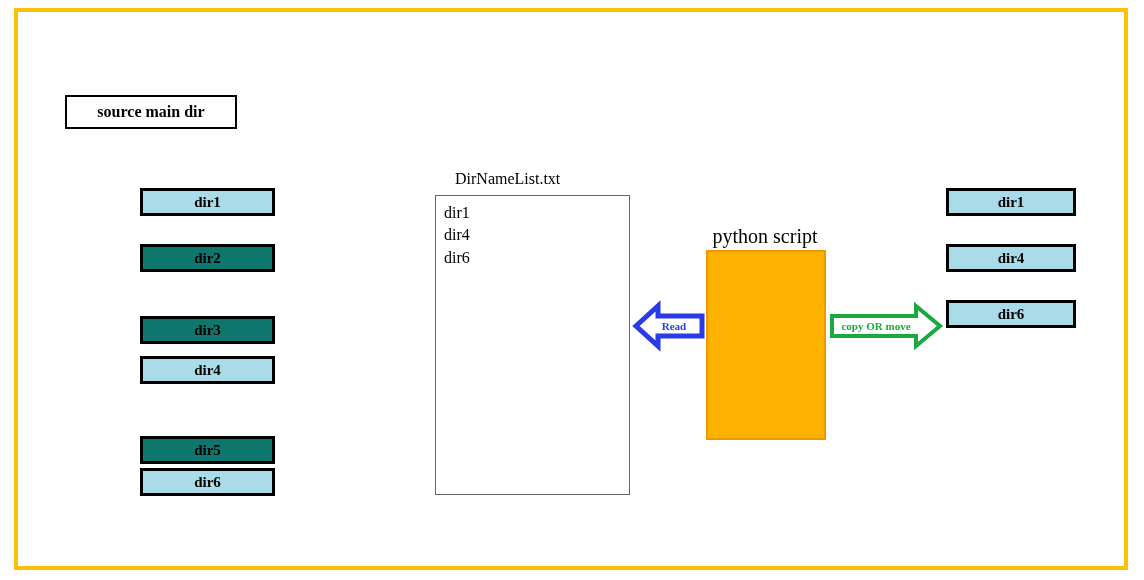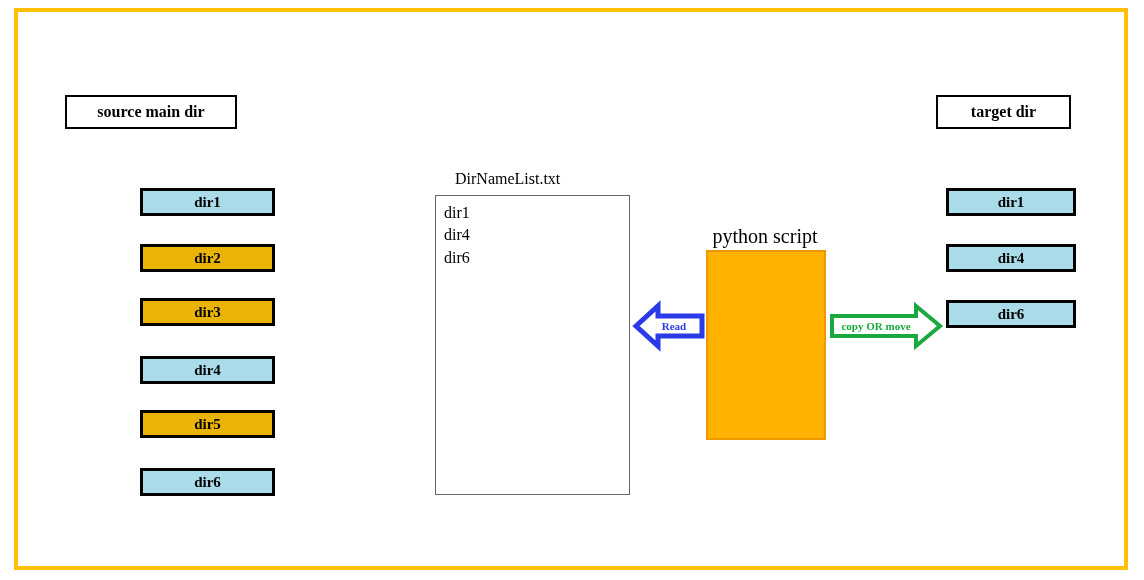--- a/index.html
+++ b/index.html
@@ -35,21 +35,21 @@
     justify-content: center;
     font-weight: bold;
     font-size: 16px;
     box-sizing: border-box;
   }
   .dir-box {
     position: absolute;
     width: 135px;
     height: 28px;
     border: 3px solid #000;
-    background: #eab308;
+    background: #0f766e;
     display: flex;
     align-items: center;
     justify-content: center;
     font-size: 15px;
     font-weight: bold;
     box-sizing: border-box;
   }
   .dir-box.sel {
     background: #a9dbe8;
   }
@@ -104,38 +104,35 @@
 </head>
 <body>
 
 <div class="canvas">
   <div class="outer-frame"></div>
 
   <div class="label-box" style="left:65px; top:95px; width:172px; height:34px;">
     <span>source main dir</span>
   </div>
 
-  <div class="label-box" style="left:936px; top:95px; width:135px; height:34px;">
-    <span>target dir</span>
-  </div>
 
   <div id="source-dirs-container">
       <div class="dir-box sel" style="left: 140px; top: 188px;">
         <span>dir1</span>
       </div>
       <div class="dir-box" style="left: 140px; top: 244px;">
         <span>dir2</span>
       </div>
-      <div class="dir-box" style="left: 140px; top: 298px;">
+      <div class="dir-box" style="left: 140px; top: 316px;">
         <span>dir3</span>
       </div>
       <div class="dir-box sel" style="left: 140px; top: 356px;">
         <span>dir4</span>
       </div>
-      <div class="dir-box" style="left: 140px; top: 410px;">
+      <div class="dir-box" style="left: 140px; top: 436px;">
         <span>dir5</span>
       </div>
       <div class="dir-box sel" style="left: 140px; top: 468px;">
         <span>dir6</span>
       </div>
     </div>
 
   <div class="file-label" style="left:455px; top:170px;">
     <span>DirNameList.txt</span>
   </div>

